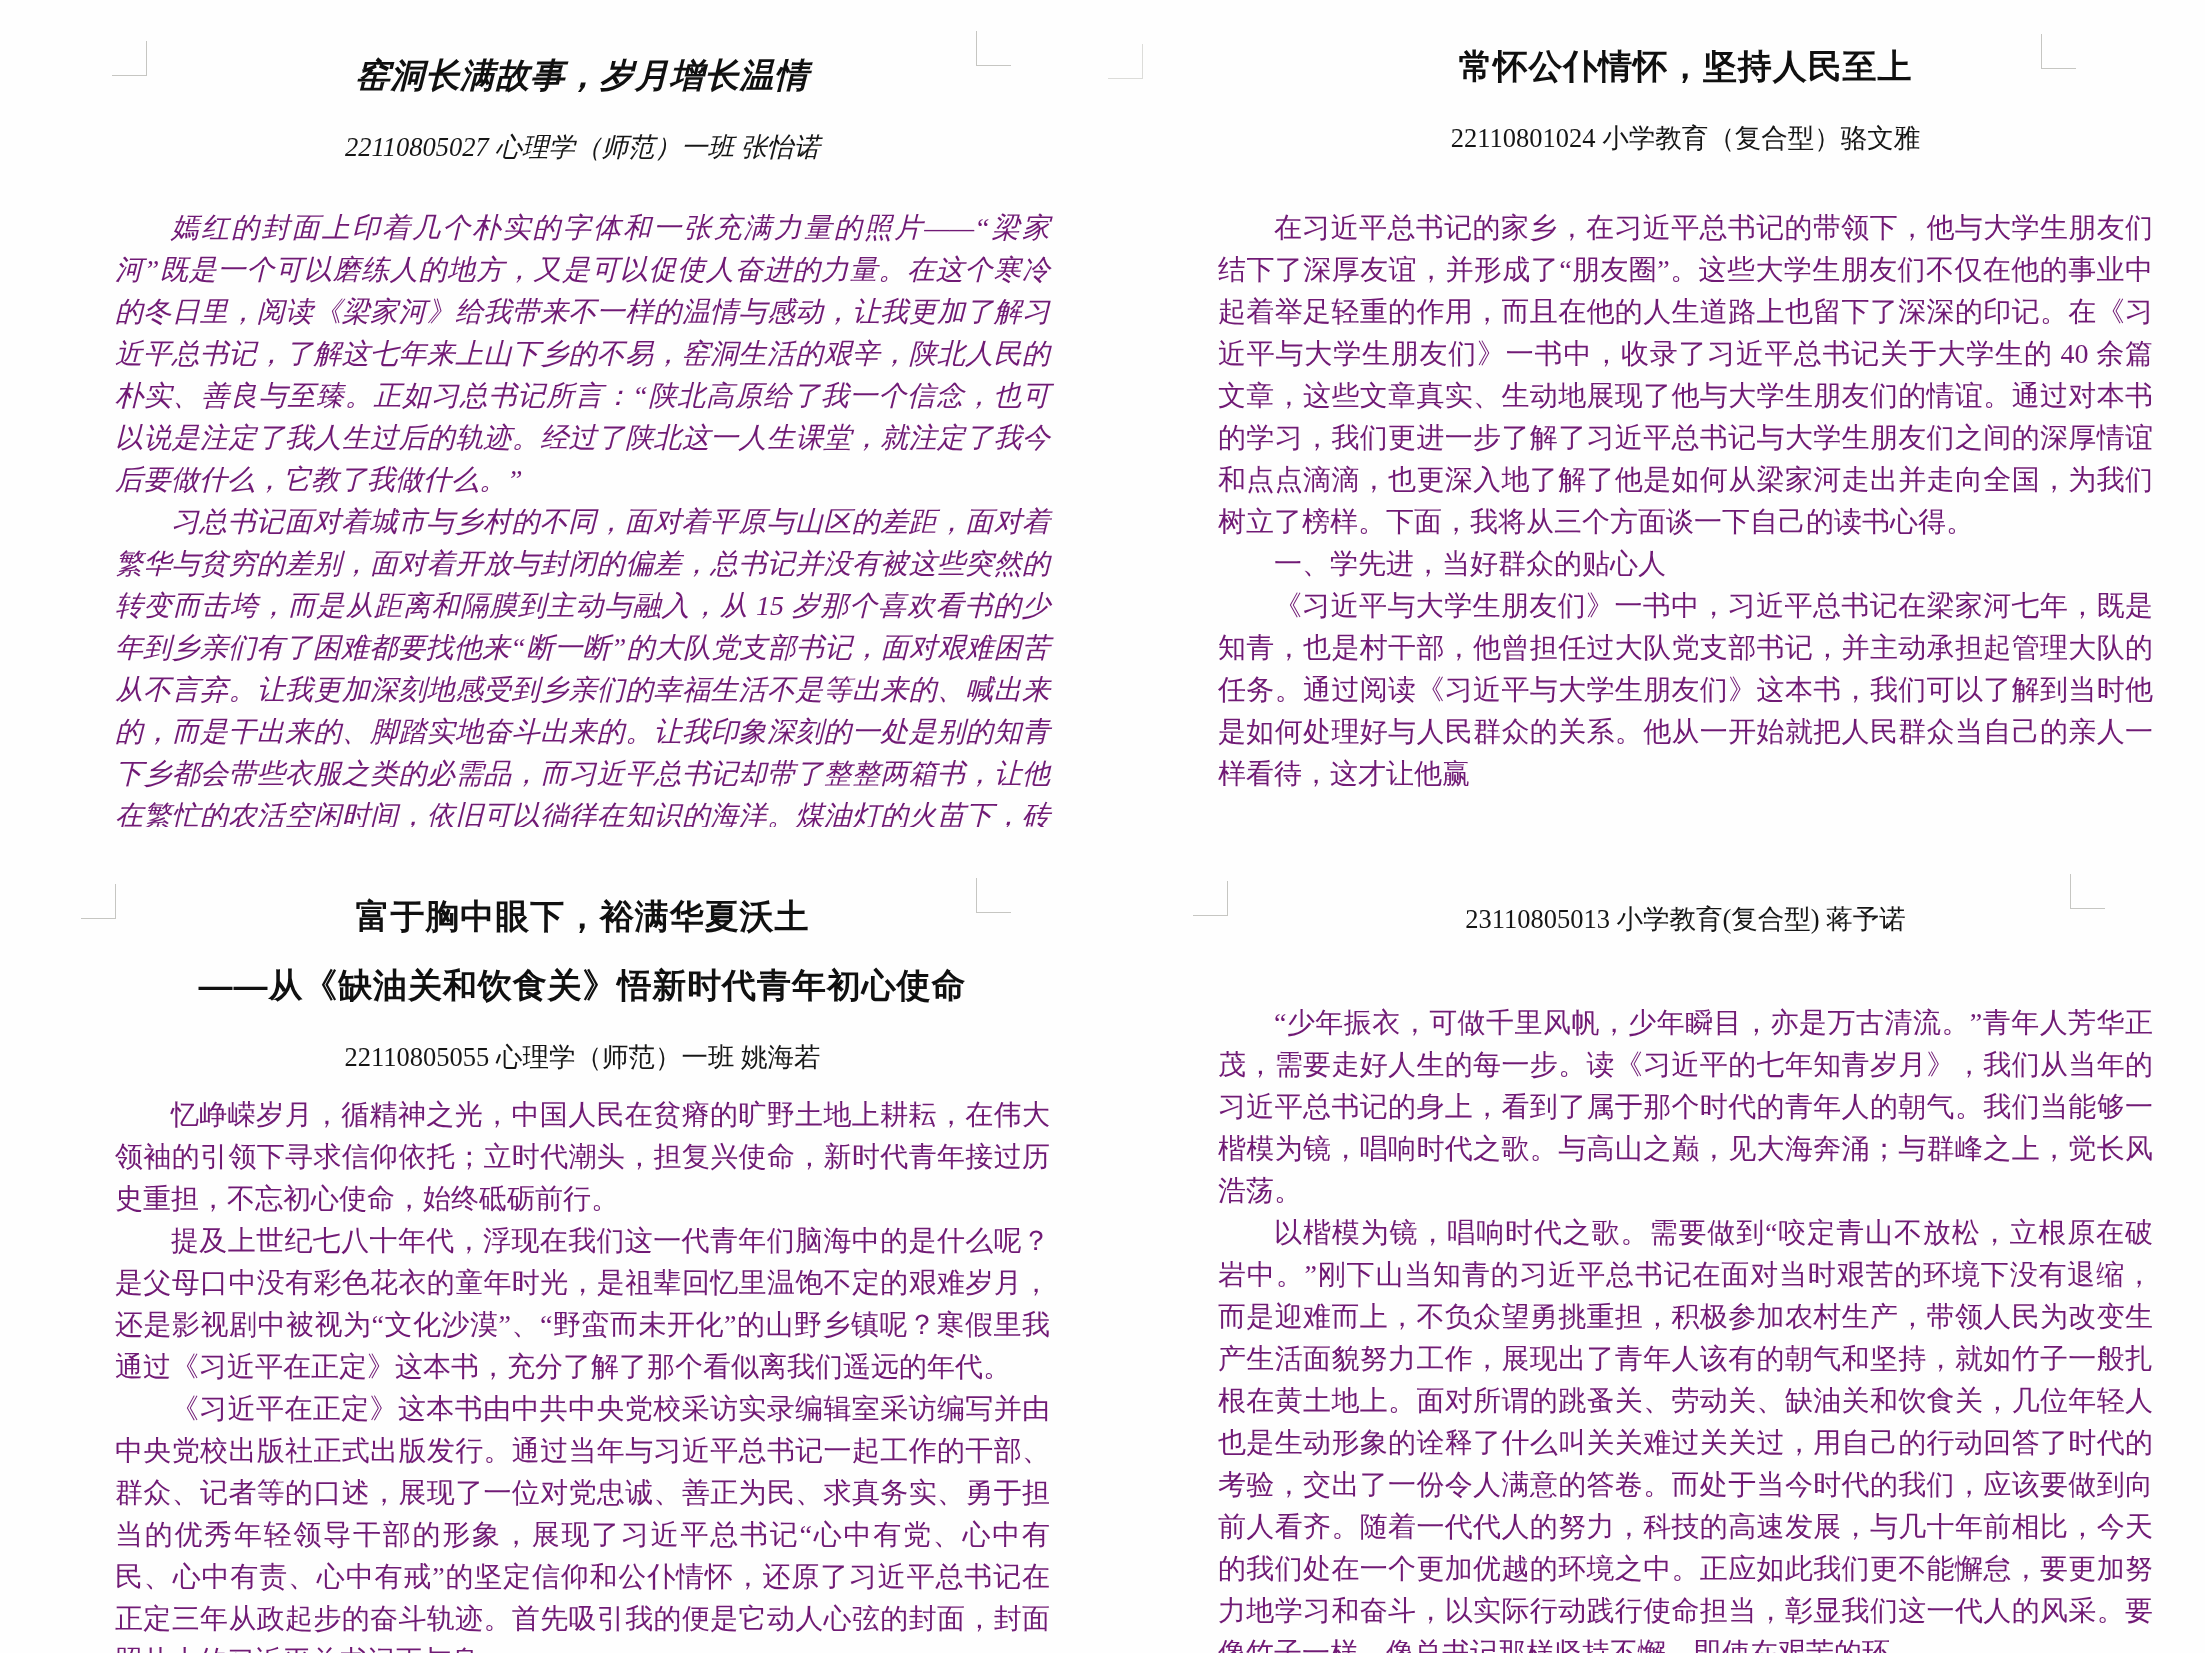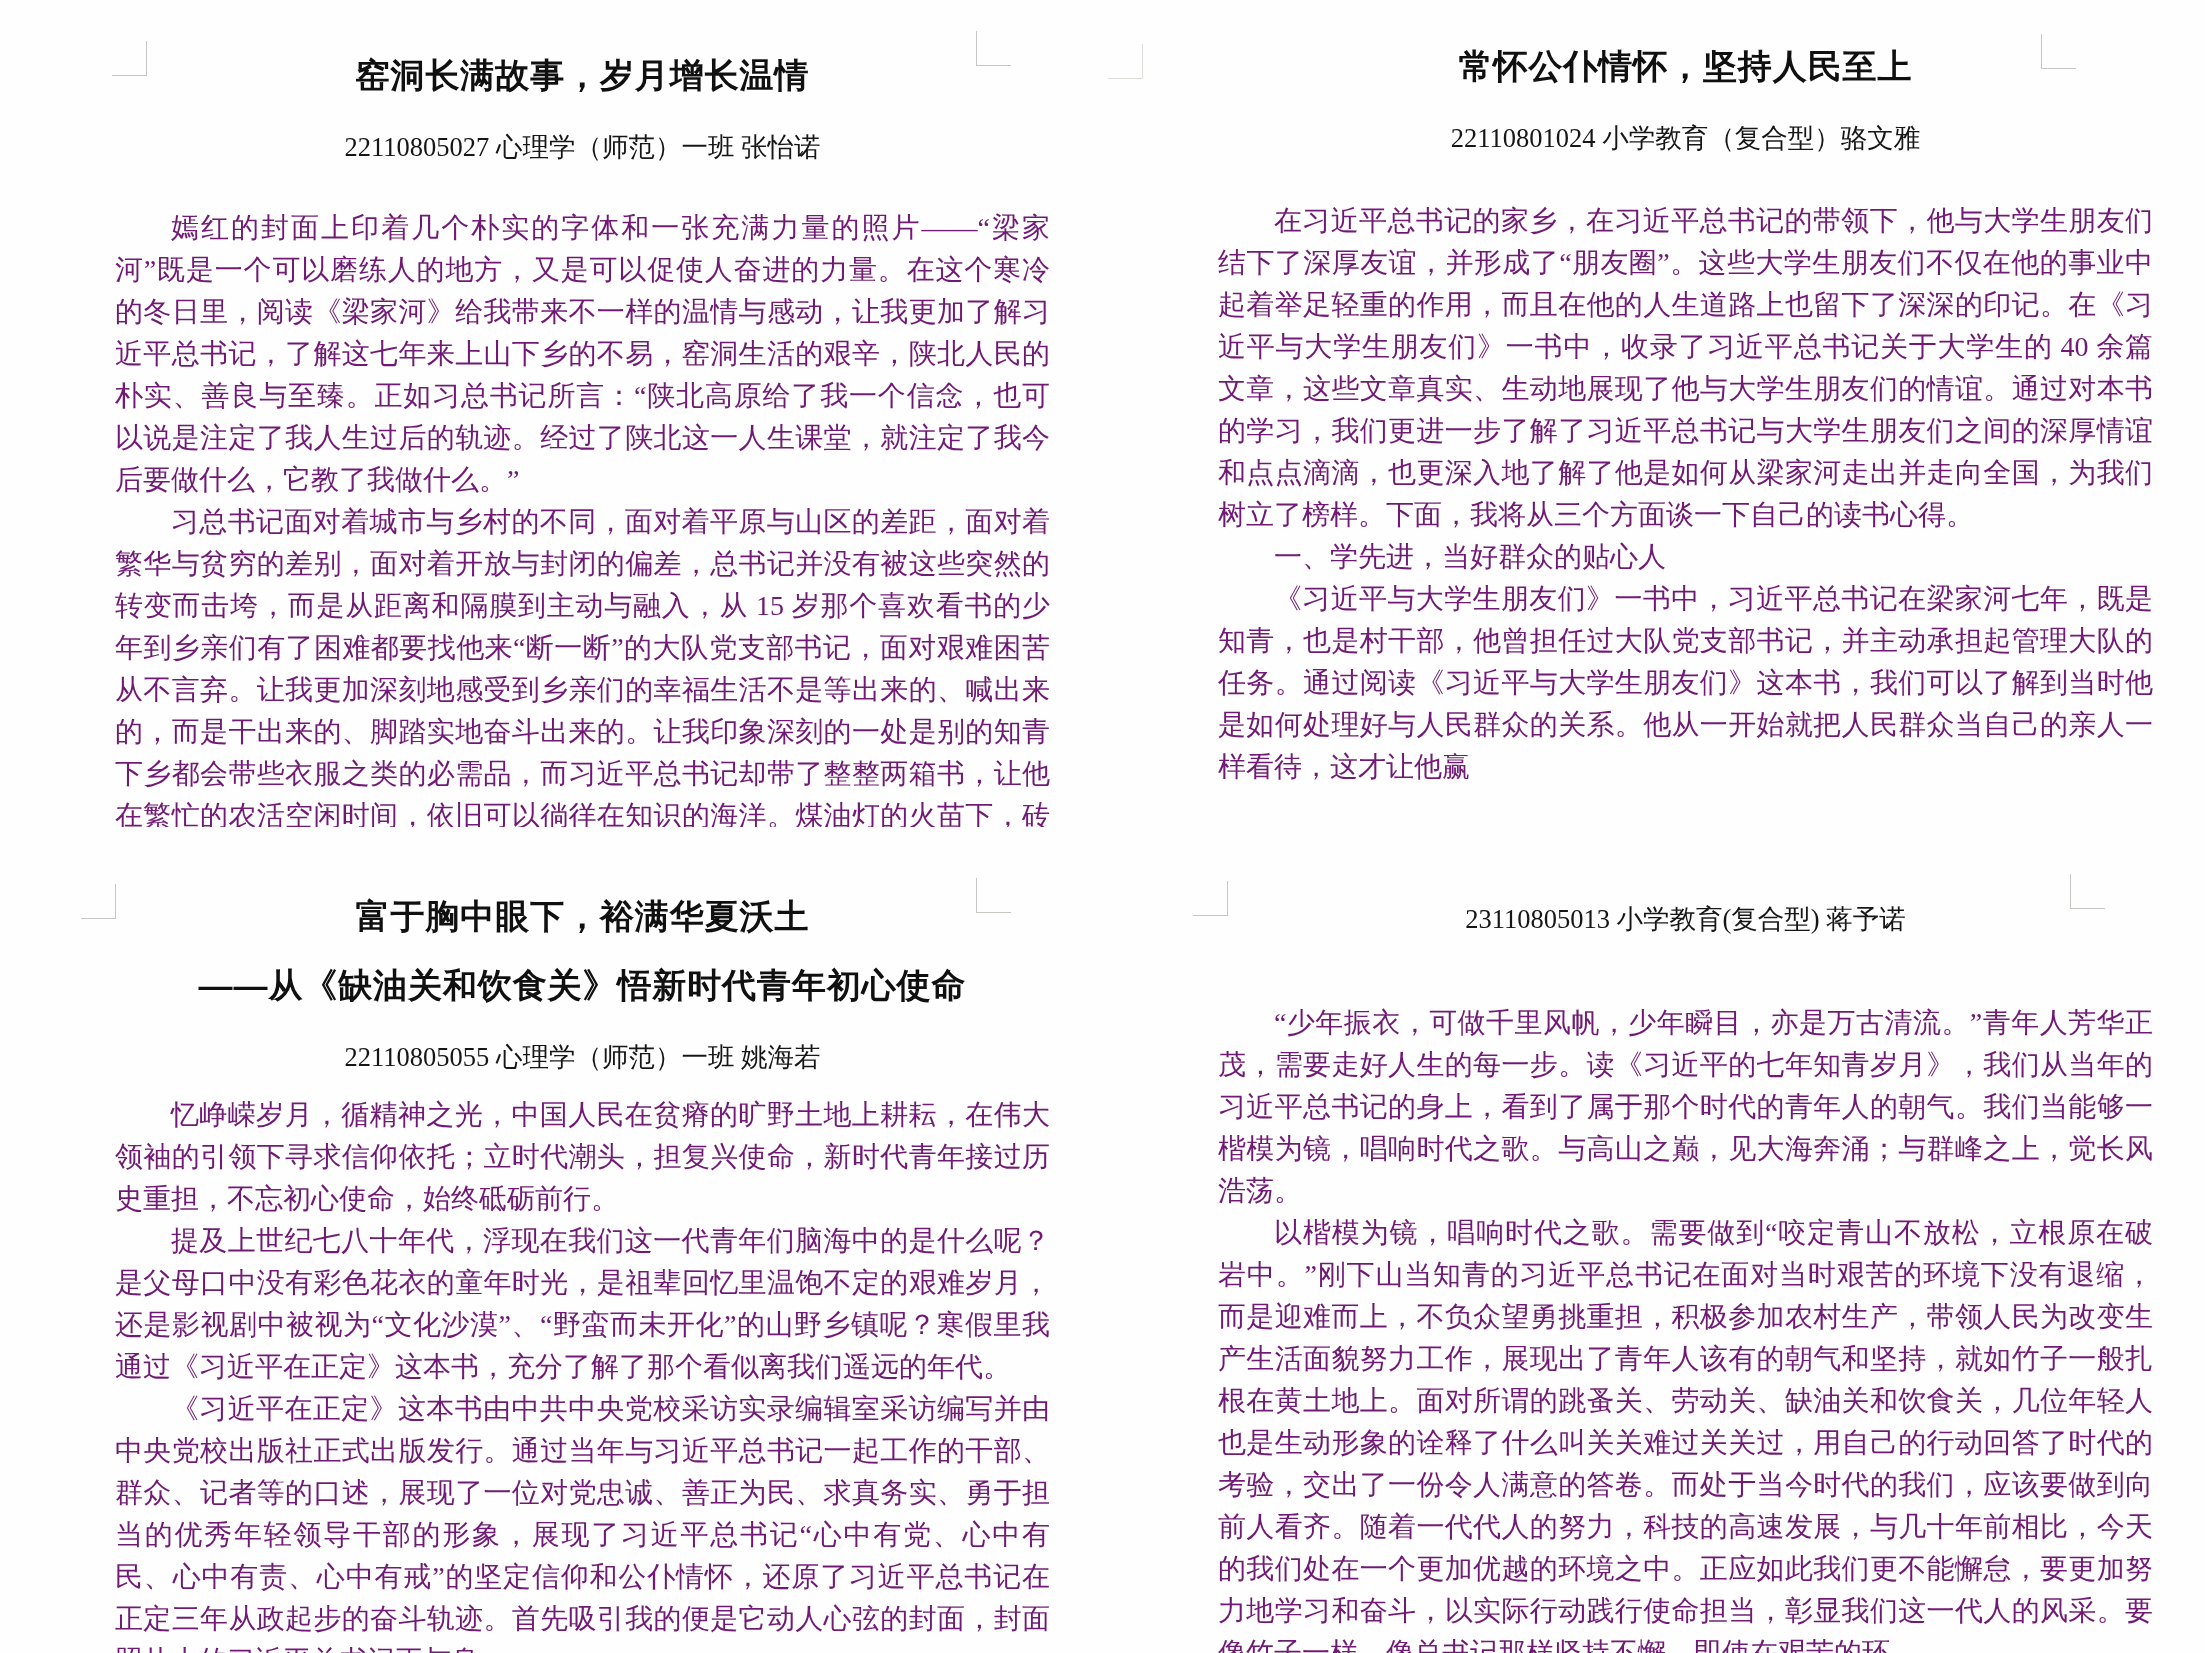--- a/index.html
+++ b/index.html
@@ -55,24 +55,24 @@
     margin: 0;
     font-size: 28px;
     line-height: 42px;
     text-align: justify;
     text-justify: inter-character;
     text-indent: 2em;
     color: #701a75;
     letter-spacing: 0;
   }
   
-  .page-1 .content { padding-top: 41px; }
+  .page-1 .content { padding-top: 41px; font-style: italic; }
   .page-1 .body    { margin-top: 23px; }
   .page-2 .content { padding-top: 32px; }
-  .page-2 .body    { margin-top: 25px; }
+  .page-2 .body    { margin-top: 32px; }
   .page-3 .content { padding-top: 55px; }
   .page-3 .body    { margin-top: 0; }
   .page-4 .content { padding-top: 55px; }
   .page-4 .body    { margin-top: 46px; }
 
   
   .corner {
     position: absolute;
     width: 34px;
     height: 34px;

